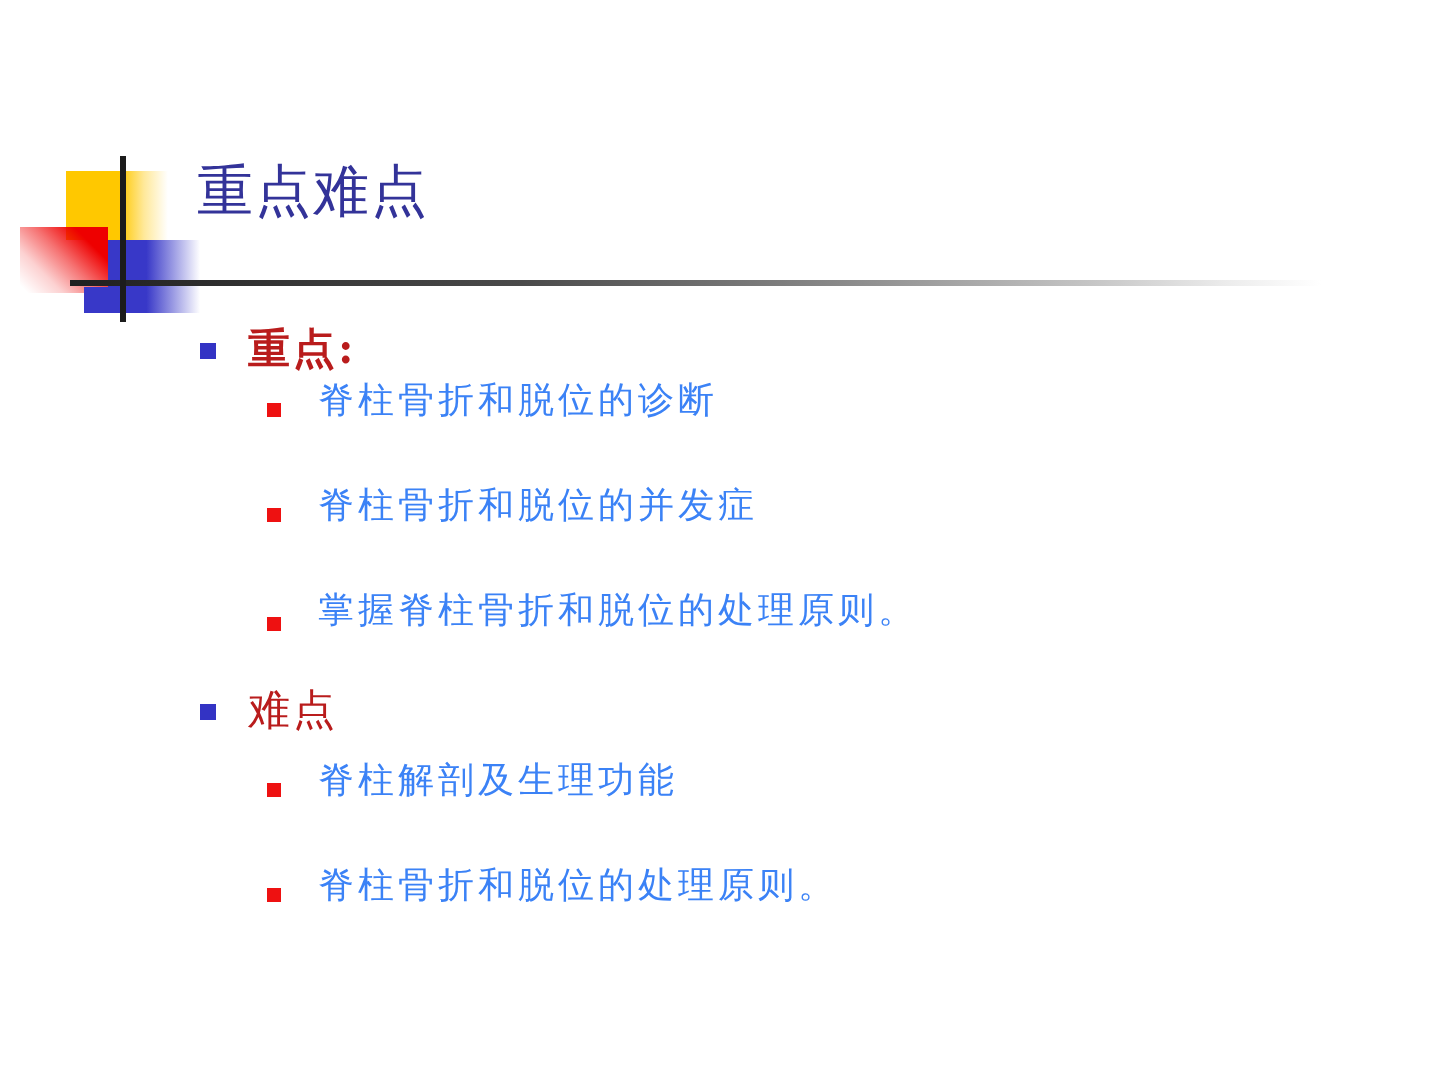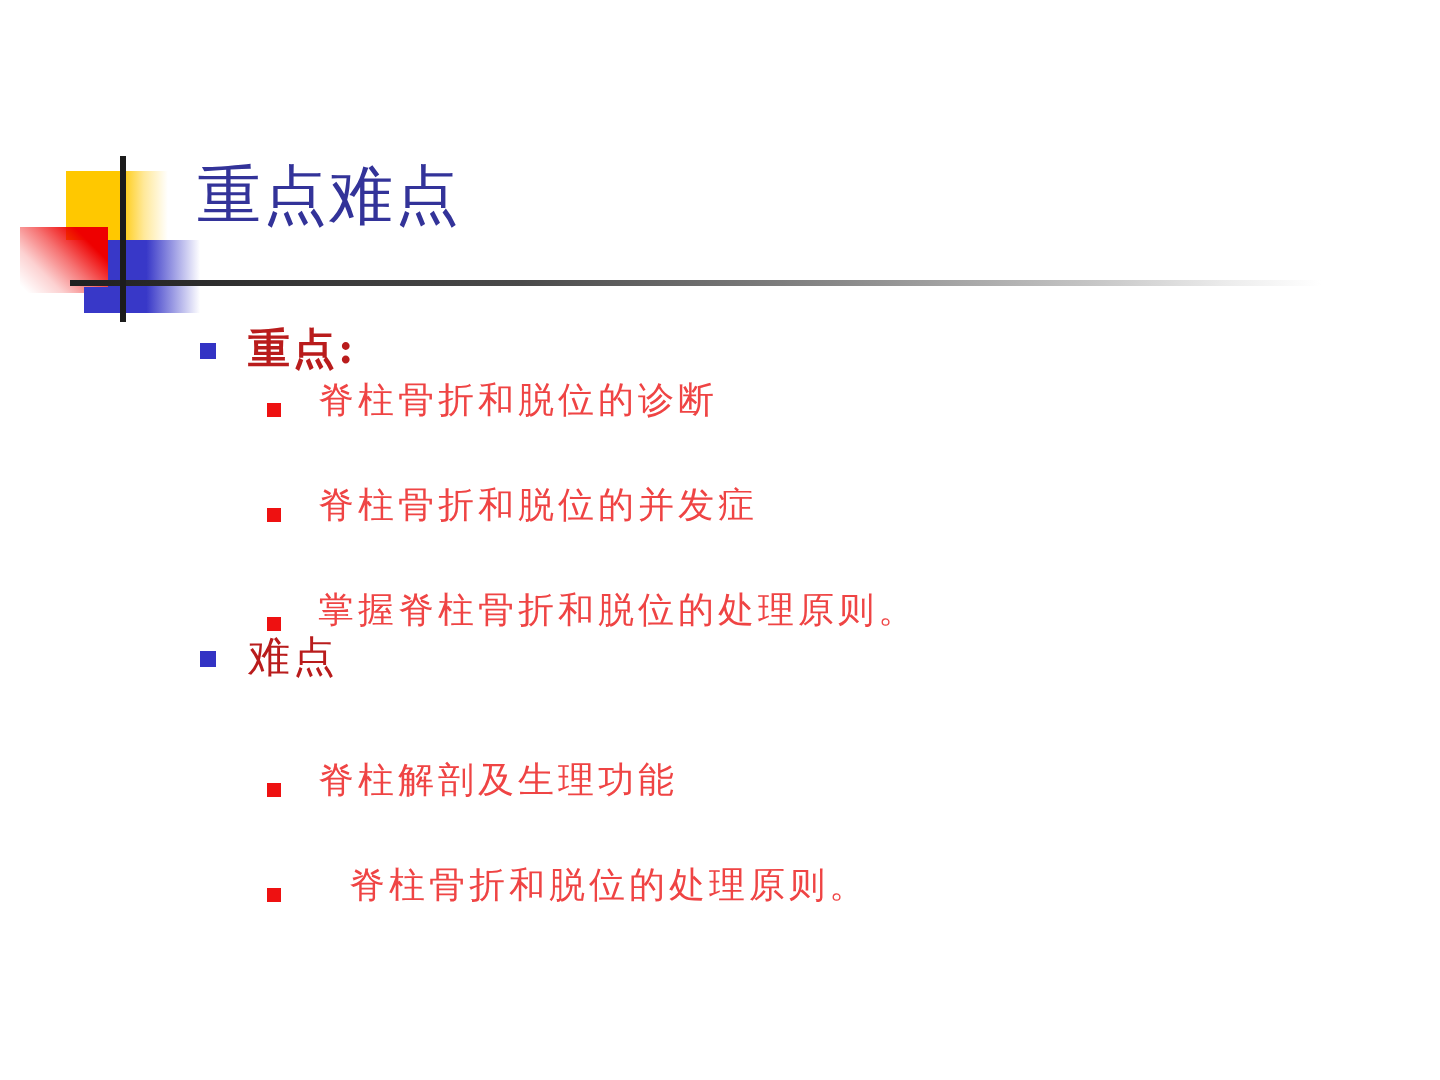--- a/index.html
+++ b/index.html
@@ -46,21 +46,21 @@
   .line-horizontal {
     left: 70px; top: 280px; width: 1290px; height: 6px;
     background: linear-gradient(90deg, #1F1F1F 0%, #3A3A3A 20%, #4A4A4A 35%, #8A8A8A 60%, #C8C8C8 80%, #EDEDED 90%, #FFFFFF 97%);
     z-index: 4;
   }
 
   
   .title {
     position: absolute;
     left: 197px; top: 163px;
-    font-size: 64px;
+    font-size: 56px;
     line-height: 1.0;
     letter-spacing: 2px;
     color: #333399;
     white-space: nowrap;
     z-index: 6;
   }
 
   
   .row {
     position: absolute;
@@ -91,31 +91,31 @@
   .l1-text {
     font-size: 42px;
     line-height: 1.4;
     color: #b91c1c;
     letter-spacing: 3px;
   }
   .l1-text.bold { font-weight: bold; }
   .l2-text {
     font-size: 36px;
     line-height: 1.35;
-    color: #ef4444;
+    color: #3b82f6;
     letter-spacing: 4px;
   }
 
   .row-item1 { top: 320px; }
   .row-item2 { top: 376px; }
   .row-item3 { top: 481px; }
   .row-item4 { top: 586px; align-items: center; }
-  .row-item5 { top: 628px; }
+  .row-item5 { top: 681px; }
   .row-item6 { top: 756px; text-align: right; }
-  .row-item7 { top: 861px; gap: 31px; }
+  .row-item7 { top: 861px; }
 </style>
 </head>
 <body>
 
 <div class="slide">
 
   <div class="decor decor-yellow"></div>
   <div class="decor decor-red"></div>
   <div class="decor decor-blue-main"></div>
   <div class="decor decor-blue-small"></div>

